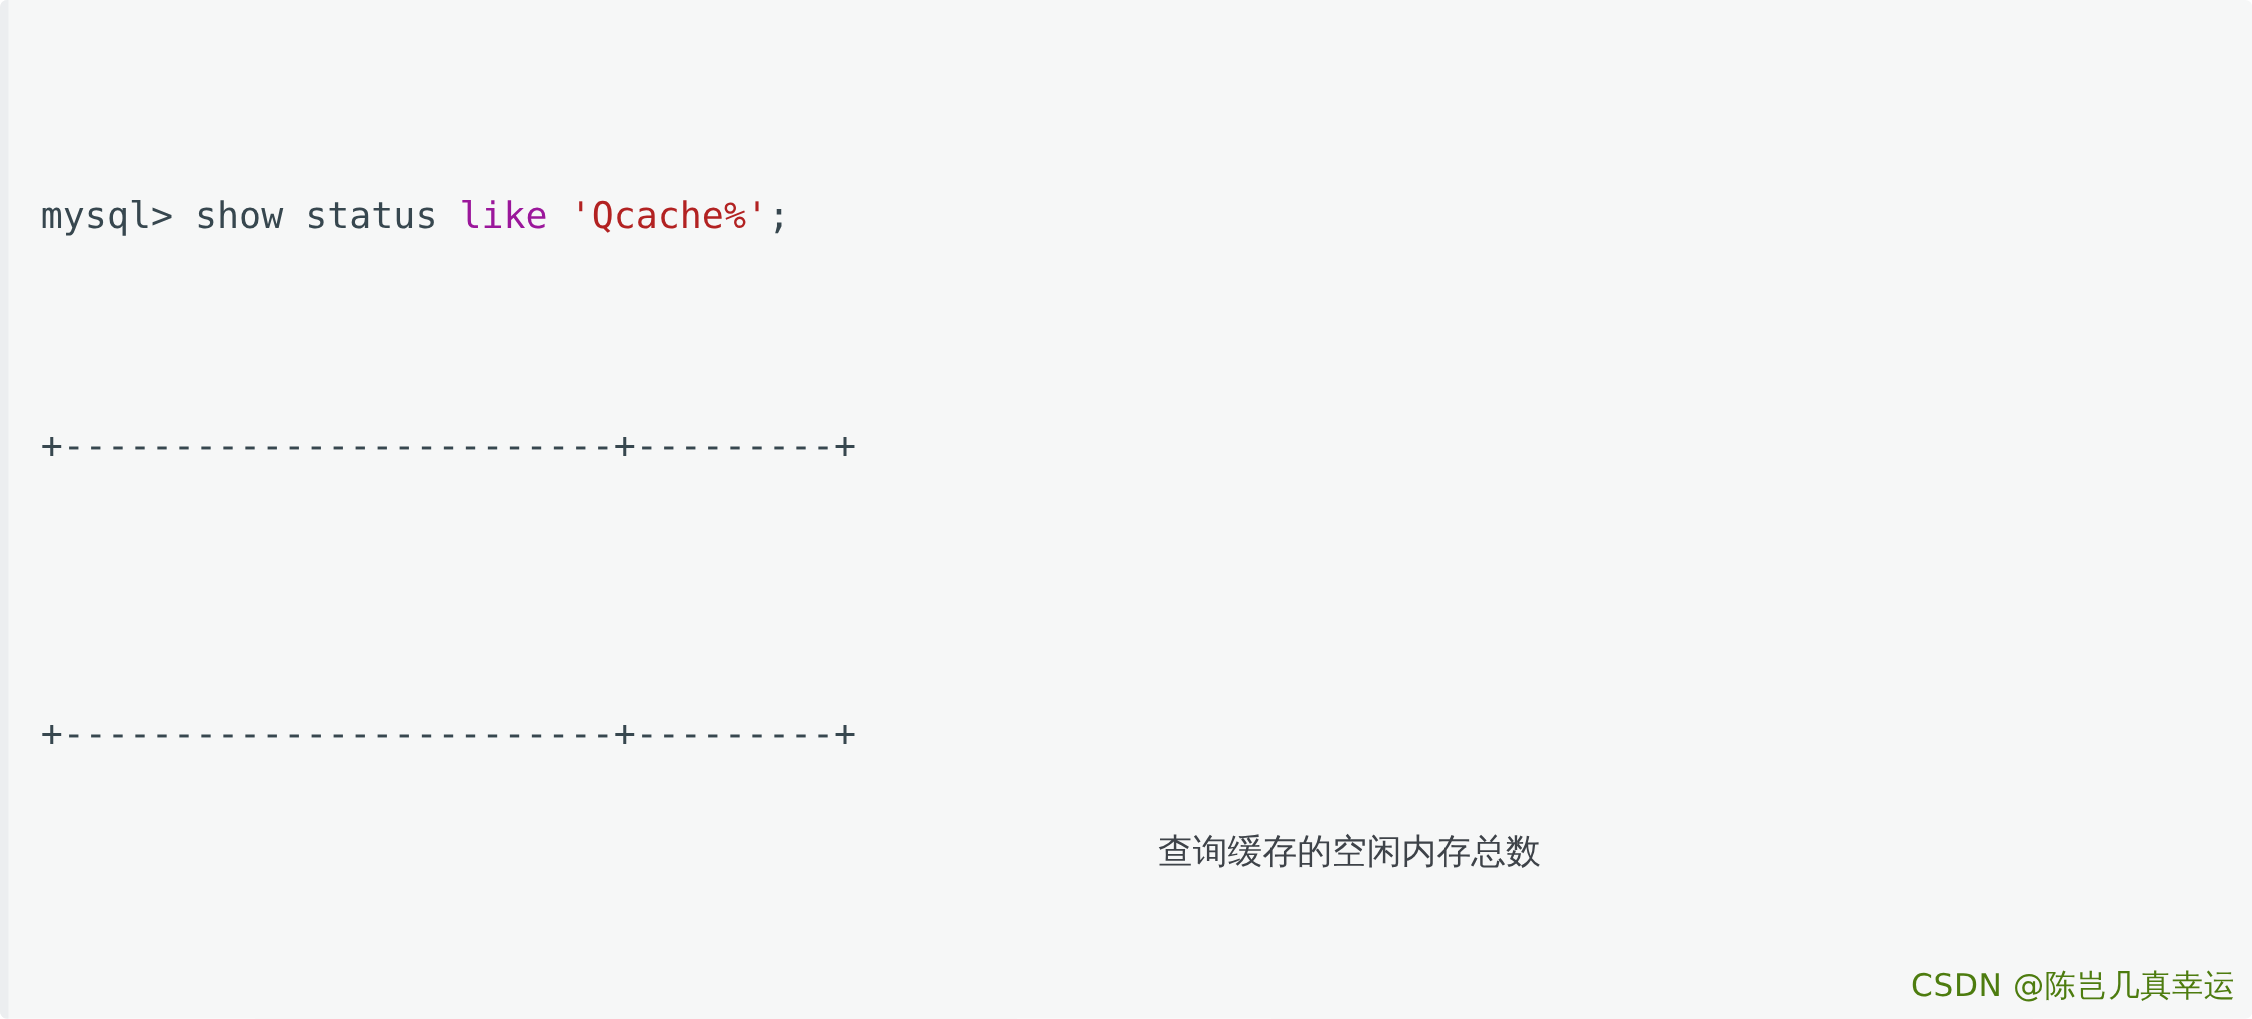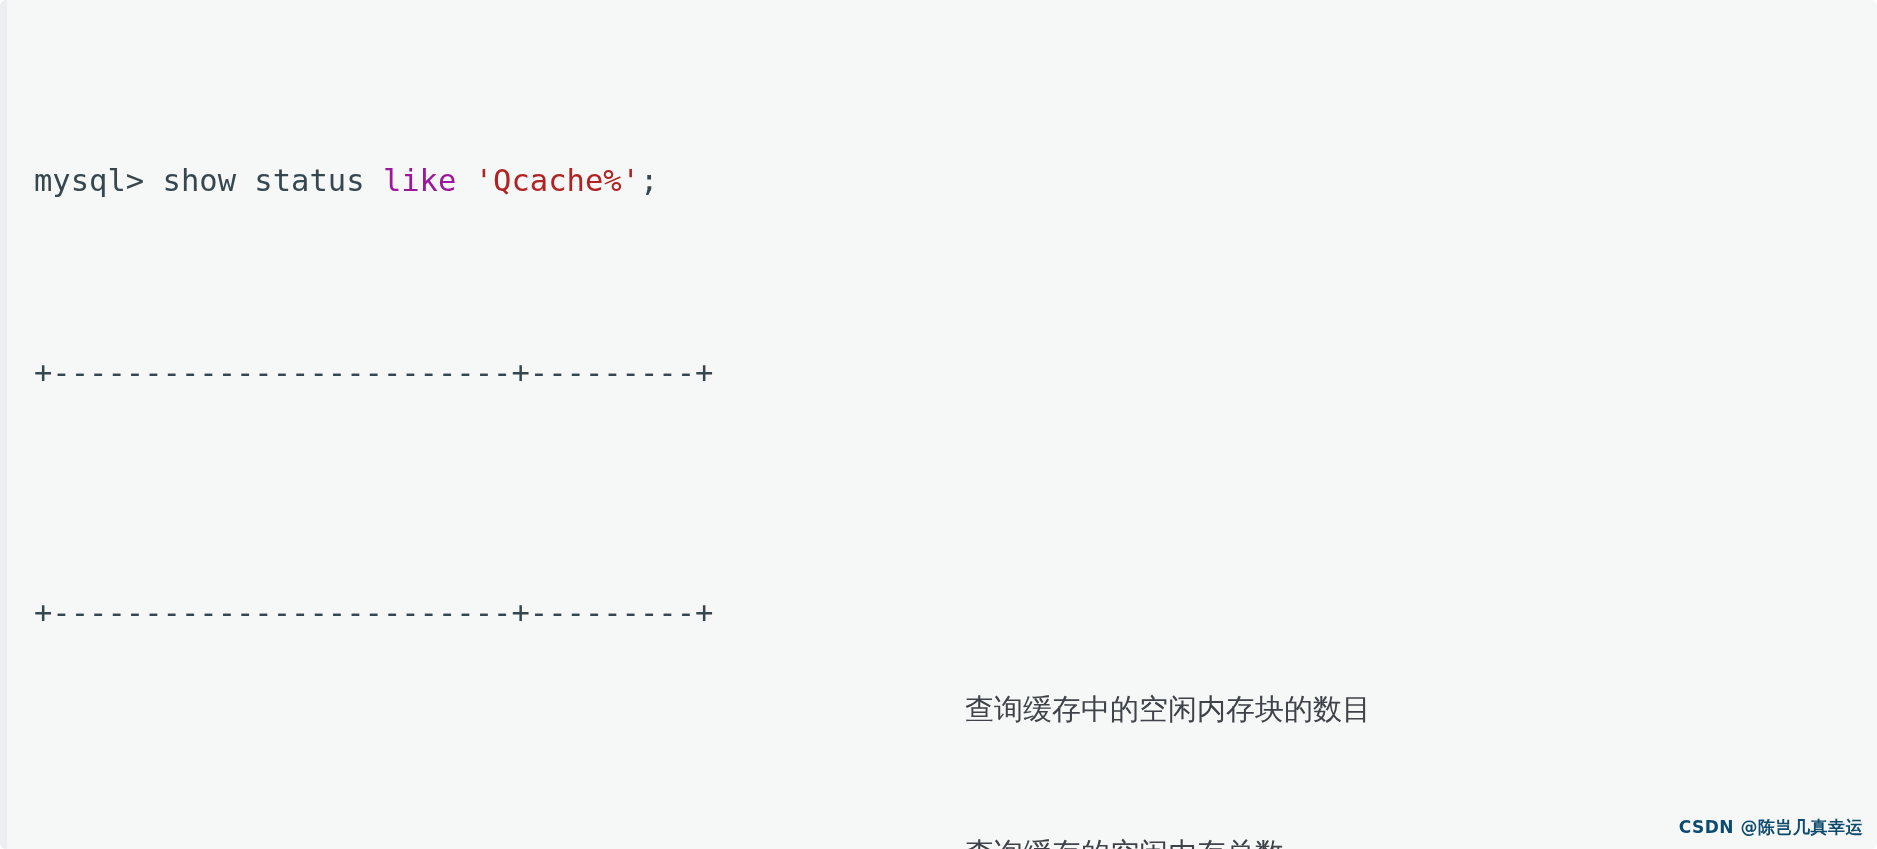--- a/index.html
+++ b/index.html
@@ -65,25 +65,24 @@
     white-space: pre;
   }
   .notes .nline { display: block; height: 48px; }
 
   
   #watermark {
     position: absolute;
     right: 14px;
     bottom: 10px;
     font-family: "DejaVu Sans", "Liberation Sans", sans-serif;
-    font-size: 17px;
-    color: #0c4a6e;
+    font-size: 26px;
+    color: #4d7c0f;
     white-space: pre;
     letter-spacing: .5px;
-    font-weight: bold;
   }
 </style>
 </head>
 <body>
 
 <div id="code-block">
 
   <div class="term">
 
     <span class="line"><span class="pla">mysql&gt; show status </span><span class="kw">like</span><span class="pla"> </span><span class="str">'Qcache%'</span><span class="pla">;</span></span>
@@ -113,21 +112,20 @@
 
     
 
   </div>
 
   <div class="notes">
     <span class="nline"></span>
     <span class="nline"></span>
     <span class="nline"></span>
     <span class="nline"></span>
-    <span class="nline">查询缓存中的空闲内存块的数目</span>
     <span class="nline">查询缓存的空闲内存总数</span>
     
     
     
     
     
     
   </div>
 
   <div id="watermark">CSDN @陈岂几真幸运</div>

